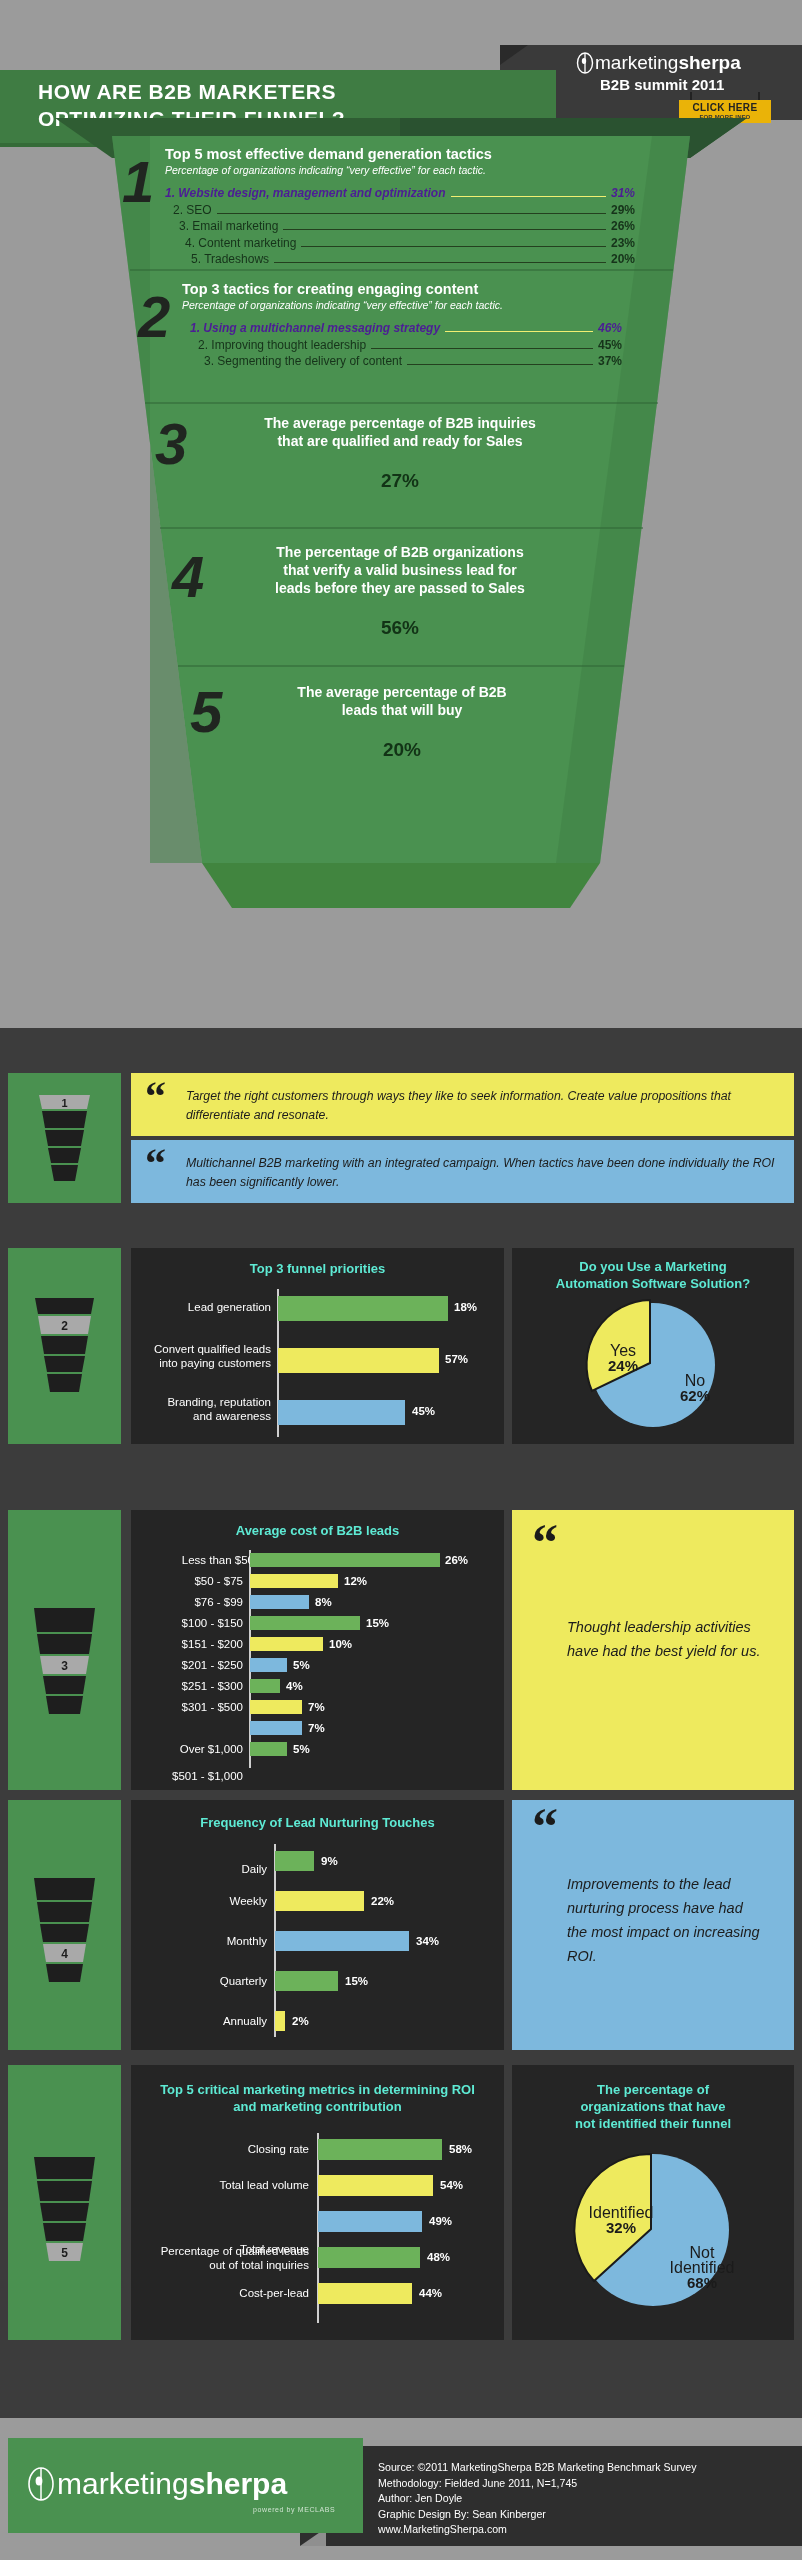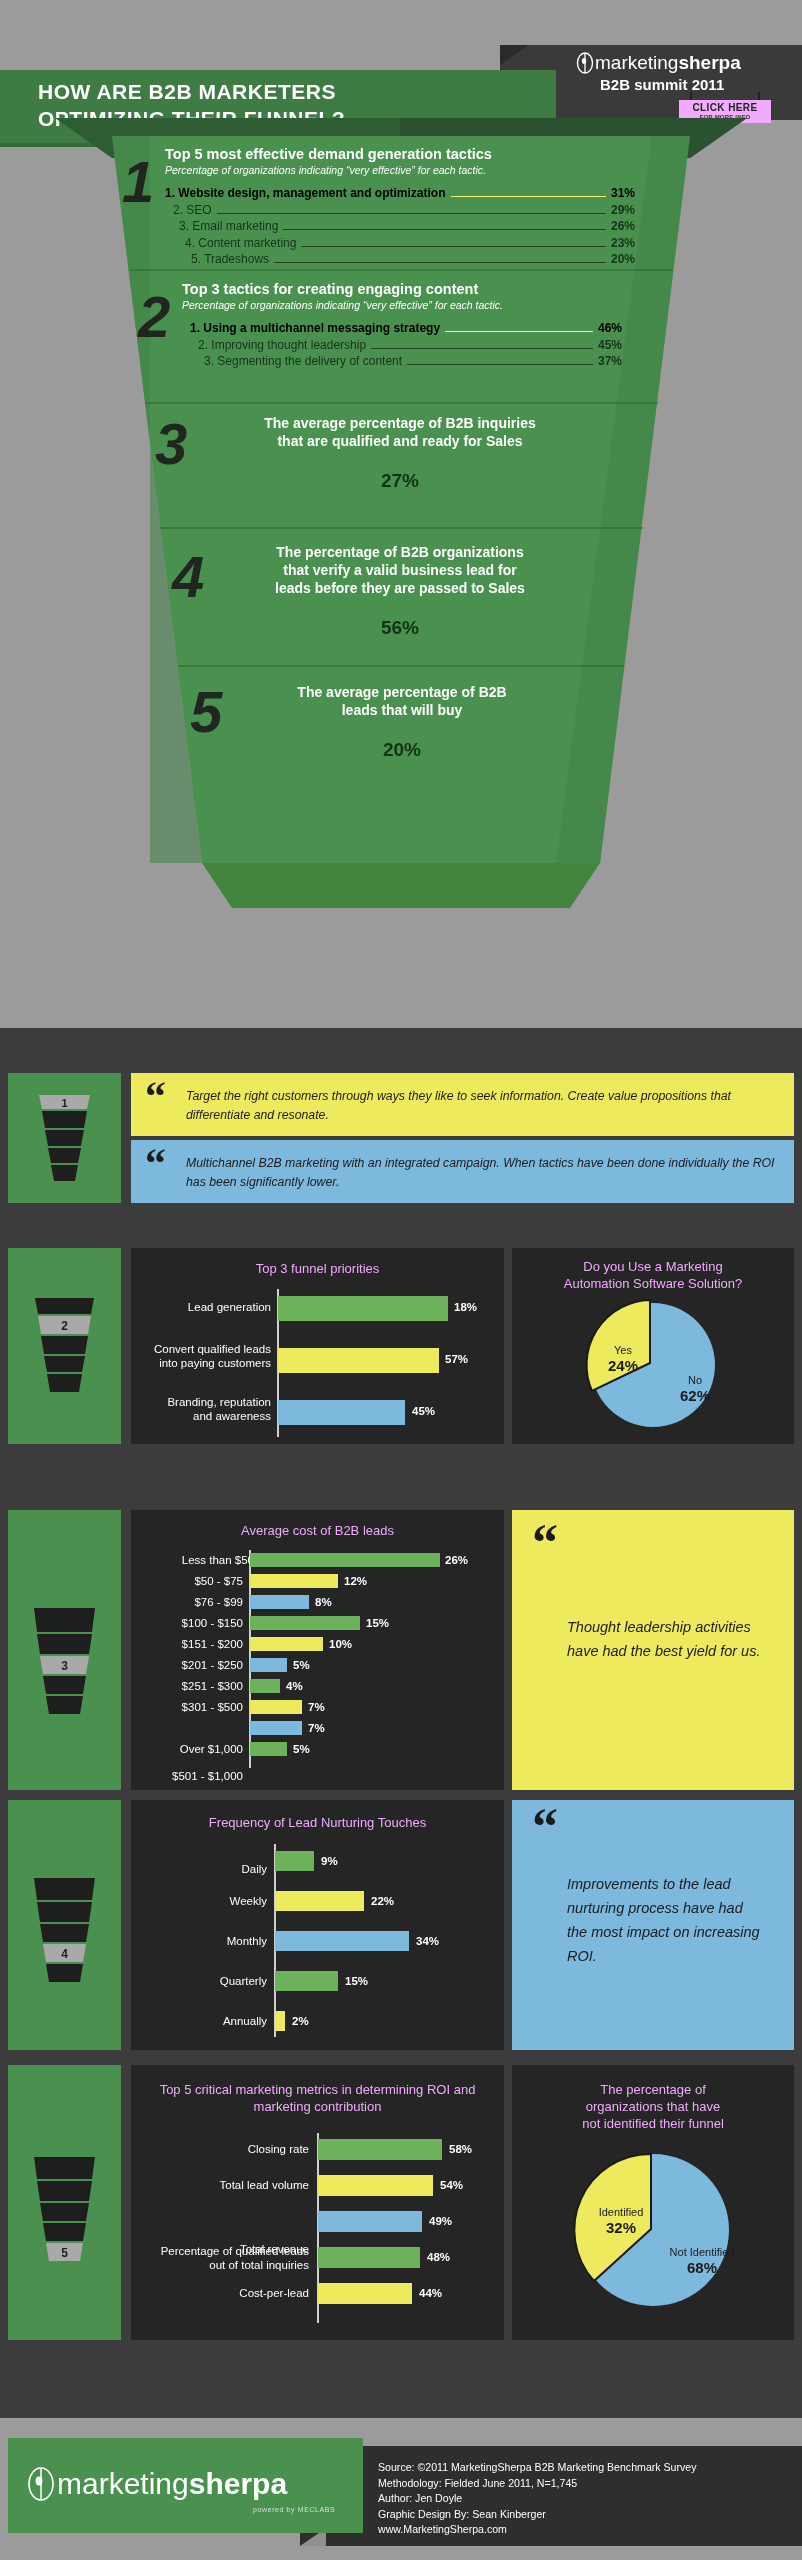--- a/index.html
+++ b/index.html
@@ -18,36 +18,36 @@
   .hdr-green-shadow{position:absolute;left:0px;top:143px;width:556px;height:4px;background:#356b38;}
   .hdr-title1{position:absolute;left:38px;top:80px;color:#ffffff;font-size:21px;
               font-weight:bold;letter-spacing:.5px;font-family:"Liberation Sans",sans-serif;}
   .hdr-title2{position:absolute;left:38px;top:107px;color:#ffffff;font-size:21px;
               font-weight:bold;letter-spacing:.5px;}
   .hdr-logo{position:absolute;left:575px;top:52px;color:#fff;font-size:19px;white-space:nowrap;}
   .hdr-logo .light{font-weight:300;}
   .hdr-logo .bold{font-weight:bold;}
   .hdr-sub{position:absolute;left:600px;top:76px;color:#fff;font-size:15px;font-weight:bold;}
   .hdr-leg{position:absolute;width:2px;height:14px;background:#222;top:92px;}
-  .click-box{position:absolute;left:679px;top:100px;width:92px;height:23px;background:#f0abfc;
+  .click-box{position:absolute;left:679px;top:100px;width:92px;height:23px;background:#eab308;
              text-align:center;}
   .click-main{font-size:10px;font-weight:bold;color:#222;letter-spacing:.4px;line-height:12px;padding-top:2px;}
   .click-sub{font-size:6px;font-weight:bold;color:#333;letter-spacing:.2px;}
 
   
   .funnel-wrap{position:absolute;left:0;top:118px;width:802px;height:910px;}
   .funnel-svg{position:absolute;left:0;top:0;}
   .f-sec{position:absolute;color:#fff;}
   .f-title{font-size:14.5px;font-weight:bold;line-height:17px;}
   .f-sub{font-size:10.5px;font-style:italic;line-height:14px;}
   .f-num{position:absolute;font-size:58px;font-weight:bold;color:#1d1d1d;font-style:italic;
          opacity:.92;font-family:"Liberation Sans",sans-serif;}
   .f-list{margin:0;padding:0;list-style:none;}
   .f-li{display:flex;align-items:baseline;font-size:12px;color:#16331a;line-height:16.5px;white-space:nowrap;}
-  .f-li.first{color:#000000;font-weight:bold;}
+  .f-li.first{color:#4c1d95;font-weight:bold;font-style:italic;}
   .f-dots{flex:1;border-bottom:1.2px solid #24401f;margin:0 5px 4px 5px;min-width:10px;}
   .f-li.first .f-dots{border-bottom-color:#f2ef72;}
   .f-val{font-weight:bold;font-size:12px;}
   .f-big{font-size:19px;font-weight:bold;color:#123316;text-align:center;}
   .f-stat{font-size:14px;font-weight:bold;color:#fff;line-height:18px;text-align:center;}
 
   
   .darkbg{position:absolute;left:0;top:1028px;width:802px;height:1390px;background:#3c3c3c;}
 
   
@@ -56,29 +56,29 @@
   .panel{position:absolute;background:#252525;}
 
   
   .qbox{position:absolute;}
   .qmark{position:absolute;font-size:42px;font-weight:bold;color:#1b1b1b;
          font-family:"Liberation Serif",serif;line-height:30px;}
   .qtext{position:absolute;font-style:italic;color:#1c1c1c;font-size:12.3px;line-height:19px;}
   .qtext.big{font-size:14.5px;line-height:24px;}
 
   
-  .chart-title{position:absolute;color:#f0abfc;font-weight:normal;text-align:center;font-size:13px;line-height:17px;width:100%;}
+  .chart-title{position:absolute;color:#5eead4;font-weight:bold;text-align:center;font-size:13px;line-height:17px;width:100%;}
   .axis{position:absolute;background:#cfcfcf;width:1.5px;}
   .blabel{position:absolute;color:#fff;text-align:right;font-size:11.5px;line-height:13.5px;}
   .bar{position:absolute;}
   .bval{position:absolute;color:#fff;font-weight:bold;font-size:11.5px;}
 
   
   .pie-lbl{position:absolute;text-align:center;color:#1b1b1b;line-height:15px;}
-  .pie-lbl .nm{font-size:11px;}
+  .pie-lbl .nm{font-size:16px;}
   .pie-lbl .pc{font-size:15px;font-weight:bold;}
 
   
   .footer{position:absolute;left:0;top:2418px;width:802px;height:142px;background:#9b9b9b;}
   .foot-dark{position:absolute;left:300px;top:28px;width:502px;height:100px;background:#2e2e2e;}
   .foot-fold{position:absolute;left:300px;top:110px;width:0;height:0;
              border-right:26px solid #8f8f8f;border-top:18px solid transparent;}
   .foot-green{position:absolute;left:8px;top:20px;width:355px;height:95px;background:#4a9150;}
   .foot-logo{position:absolute;left:25px;top:48px;color:#fff;font-size:30px;white-space:nowrap;}
   .foot-logo .light{font-weight:300;}

